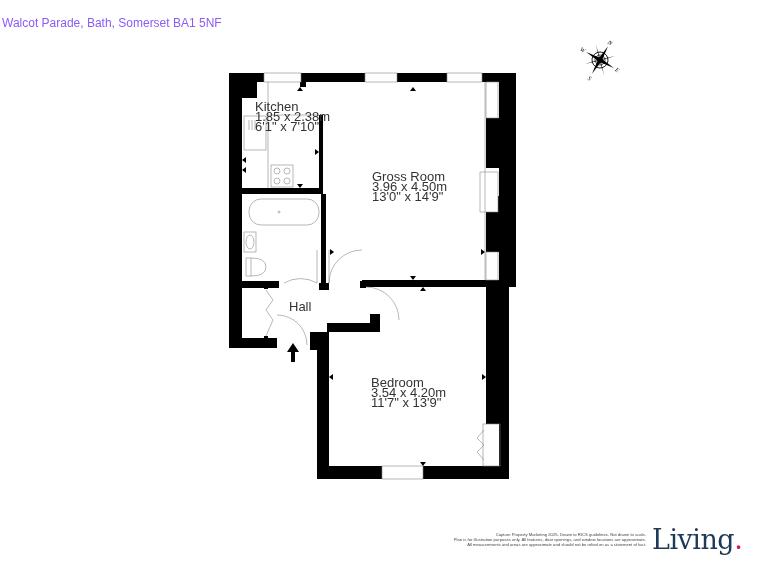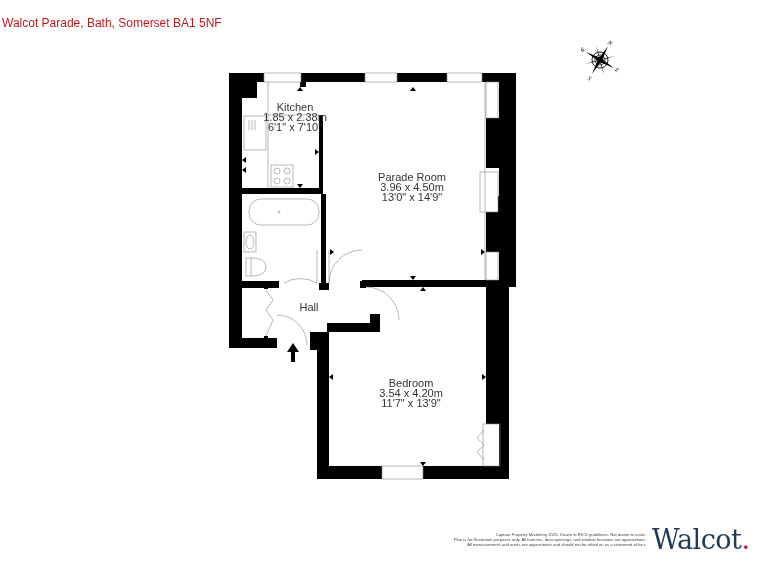--- a/index.html
+++ b/index.html
@@ -1,21 +1,21 @@
 <!DOCTYPE html>
 <html><head>
   <meta charset="utf-8">
   <style>
     html, body { margin: 0; padding: 0; background: #ffffff; }
     body { width: 768px; height: 576px; position: relative; overflow: hidden; font-family: "Liberation Sans", sans-serif; color: #1a1a1a; }
-    .header { position: absolute; left: 2px; top: 16px; font-size: 12px; line-height: 14px; color: #b91c1c; }
+    .header { position: absolute; left: 2px; top: 16px; font-size: 12px; line-height: 14px; color: #8b5cf6; }
     .header div { white-space: nowrap; }
     .compass { position: absolute; left: 576px; top: 36px; width: 48px; height: 48px; }
     .plan { position: absolute; left: 0; top: 0; width: 768px; height: 576px; }
-    .room-label { position: absolute; text-align: center; font-size: 11px; line-height: 10px; color: #333; white-space: nowrap; }
+    .room-label { position: absolute; font-size: 13px; line-height: 10px; color: #333; white-space: nowrap; }
     .footer-text { position: absolute; right: 122px; top: 532px; text-align: right; font-size: 4.2px; line-height: 5.2px; color: #444; white-space: nowrap; }
     .logo { position: absolute; left: 652px; top: 524px; font-family: "DejaVu Serif", serif; font-size: 27px; color: #1f3a57; letter-spacing: -0.5px; }
     .logo .dot { color: #d4145a; }
   </style>
 </head>
 <body>
 
 <div class="header">
   <div>Walcot Parade, Bath, Somerset  BA1 5NF</div>
 </div>
@@ -146,34 +146,34 @@
   </g>
 </svg>
 
 <div class="room-label" style="left:255px; top:102px; width:80px;">
   <div>Kitchen</div>
   <div>1.85 x 2.38m</div>
   <div>6'1" x 7'10"</div>
 </div>
 
 <div class="room-label" style="left:372px; top:172px; width:80px;">
-  <div>Parade Room</div>
+  <div>Gross Room</div>
   <div>3.96 x 4.50m</div>
   <div>13'0" x 14'9"</div>
 </div>
 
 <div class="room-label" style="left:289px; top:302px; width:40px;">
   <div>Hall</div>
 </div>
 
 <div class="room-label" style="left:371px; top:378px; width:80px;">
   <div>Bedroom</div>
   <div>3.54 x 4.20m</div>
   <div>11'7" x 13'9"</div>
 </div>
 
 <div class="footer-text">
   <div>Capture Property Marketing 2025. Drawn to RICS guidelines.  Not drawn to scale.</div>
   <div>Plan is for illustration purposes only. All features, door openings, and window locations are approximate.</div>
   <div>All measurements and areas are approximate and should not be relied on as a statement of fact.</div>
 </div>
 
-<div class="logo"><span>Walcot</span><span class="dot">.</span></div>
+<div class="logo"><span>Living</span><span class="dot">.</span></div>
 
 </body></html>

